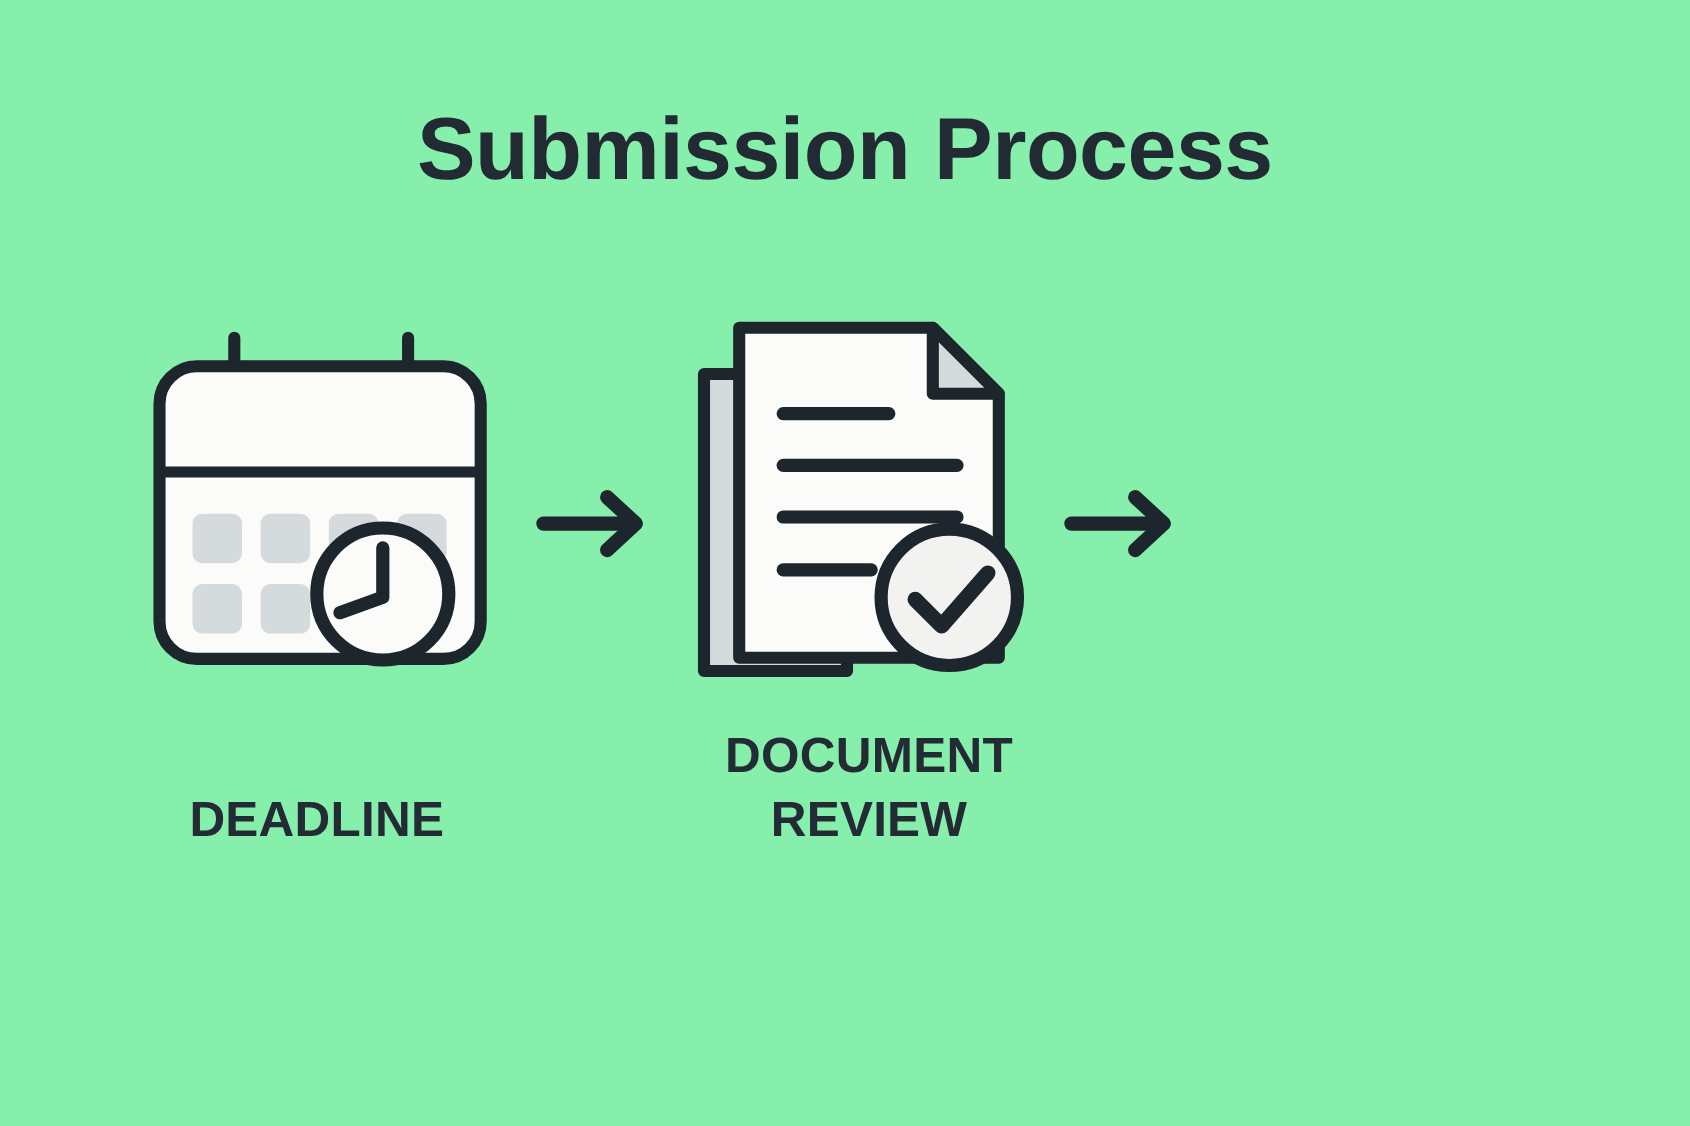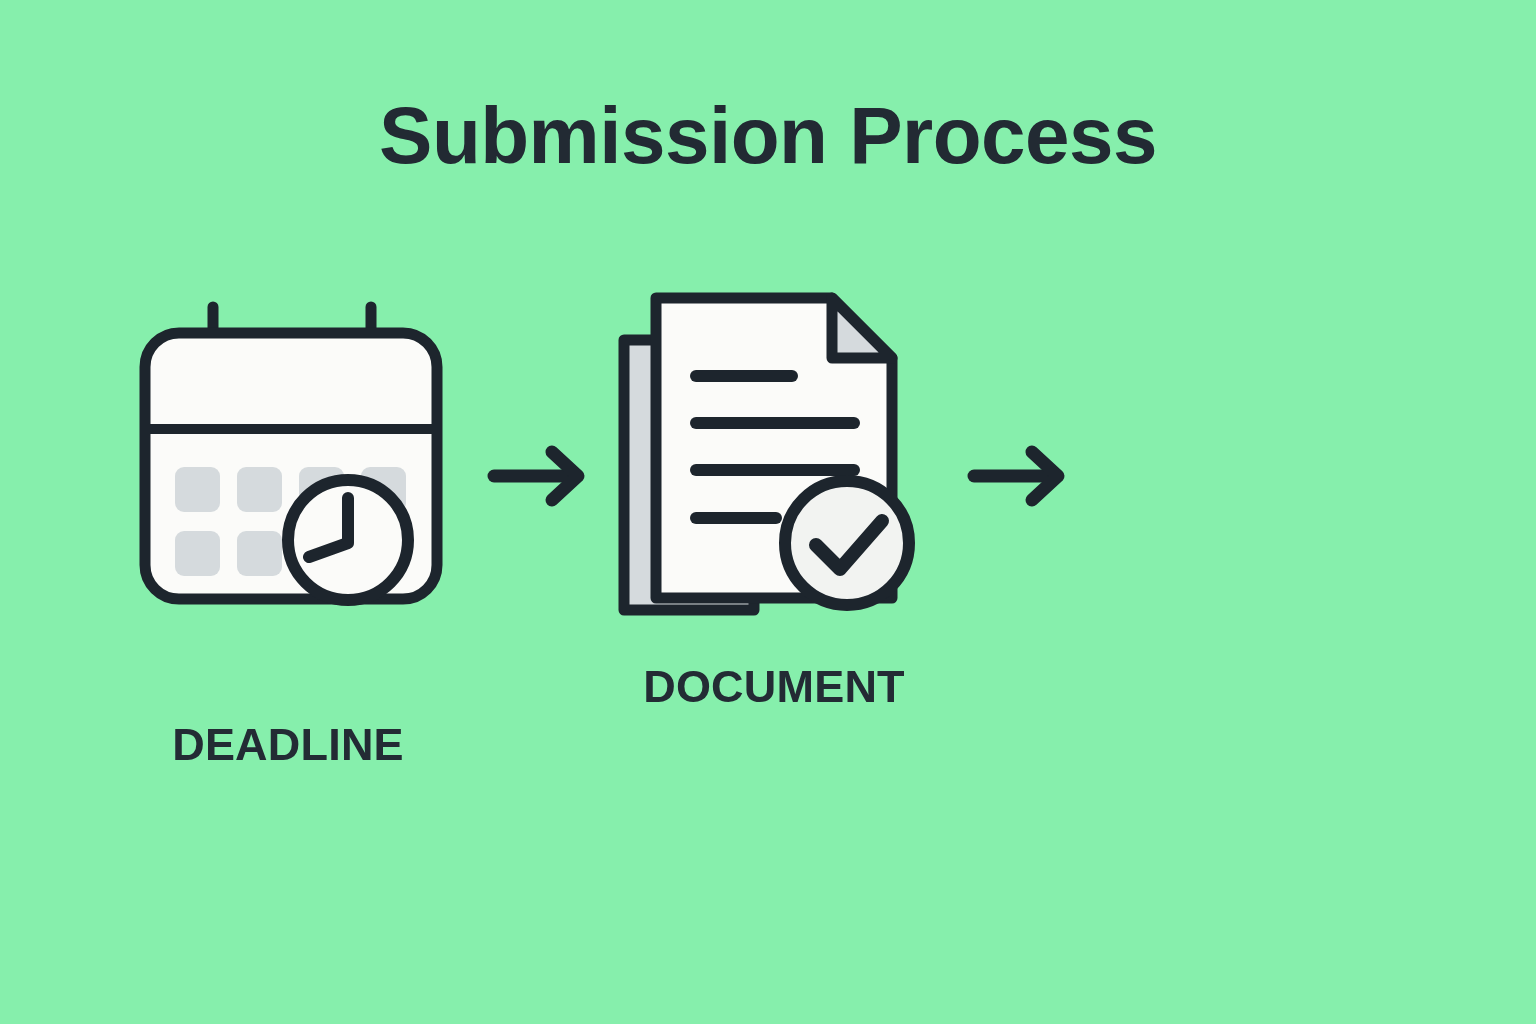--- a/index.html
+++ b/index.html
@@ -35,21 +35,21 @@
   }
   .step {
     position: absolute;
     top: 280px;
     width: 380px;
     display: flex;
     flex-direction: column;
     align-items: center;
   }
   #step-deadline-tracking { left: 98px; }
-  #step-document-review  { left: 584px; }
+  #step-document-review  { left: 600px; }
   #step-final-submission { left: 1058px; }
 
   .step-icon {
     height: 360px;
     display: flex;
     align-items: center;
     justify-content: center;
   }
   .step-label {
     margin-top: 18px;
@@ -120,20 +120,21 @@
         <line x1="92" y1="143" x2="250" y2="143" stroke="#1d252d" stroke-width="12" stroke-linecap="round"></line>
         <line x1="92" y1="190" x2="250" y2="190" stroke="#1d252d" stroke-width="12" stroke-linecap="round"></line>
         <line x1="92" y1="238" x2="172" y2="238" stroke="#1d252d" stroke-width="12" stroke-linecap="round"></line>
 
         <circle cx="243" cy="263" r="62" fill="#f2f3f1" stroke="#1d252d" stroke-width="12"></circle>
         <path d="M212 265 L236 289 L278 241" fill="none" stroke="#1d252d" stroke-width="14" stroke-linecap="round" stroke-linejoin="round"></path>
       </svg>
     </div>
     <div class="step-label">
       <span>DOCUMENT</span><br>
+      <span>REVIEW</span>
     </div>
   </div>
 
 
   <div class="arrow" id="arrow-1">
     <svg width="120" height="70" viewBox="0 0 120 70">
       <line x1="14" y1="36" x2="92" y2="36" stroke="#1d252d" stroke-width="13" stroke-linecap="round"></line>
       <path d="M72 12 L98 36 L72 60" fill="none" stroke="#1d252d" stroke-width="13" stroke-linecap="round" stroke-linejoin="round"></path>
     </svg>
   </div>

